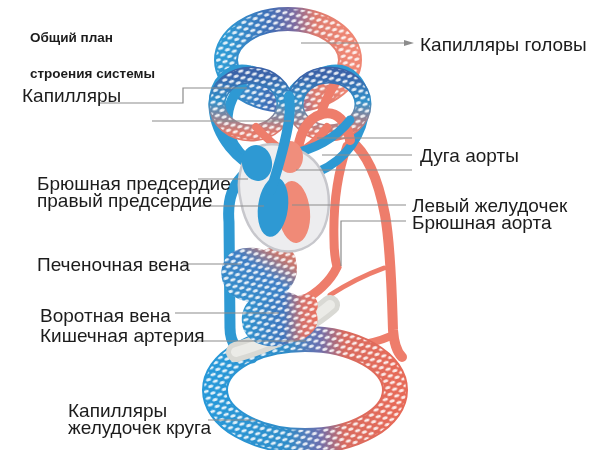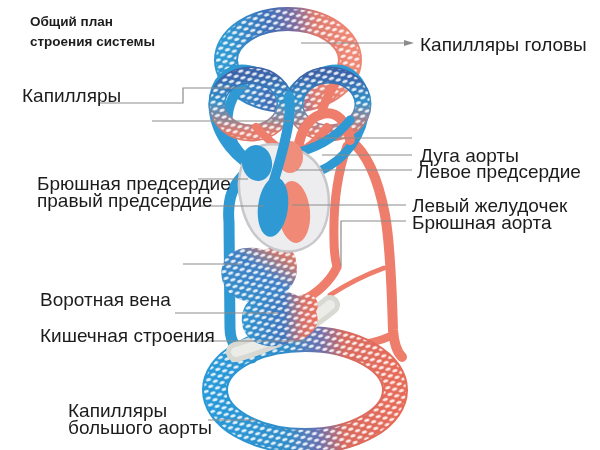--- a/index.html
+++ b/index.html
@@ -4,21 +4,21 @@
 <style>
   html,body{margin:0;padding:0;background:#ffffff;}
   #stage{
     position:relative;width:600px;height:450px;background:#ffffff;overflow:hidden;
     font-family:"Liberation Sans","DejaVu Sans",sans-serif;color:#1c1c1c;
   }
   #diagram-svg{position:absolute;left:0;top:0;width:600px;height:450px;}
   .lbl{position:absolute;font-size:19px;line-height:16px;white-space:nowrap;}
   .lbl2{line-height:17px;white-space:nowrap;}
   #title{position:absolute;left:30px;top:12px;font-size:13.5px;font-weight:bold;line-height:20px;}
-  #title span{display:block;}
+  #title span{display:block;margin-top:16px;}
 </style>
 </head>
 <body>
 
 <div id="stage">
 
   <svg id="diagram-svg" viewBox="0 0 600 450" xmlns="http://www.w3.org/2000/svg">
     <defs>
       <pattern id="holes" width="12" height="7" patternUnits="userSpaceOnUse" patternTransform="rotate(-18)">
         <ellipse cx="3" cy="2" rx="2.8" ry="1.5" fill="#ffffff" opacity="0.88"></ellipse>
@@ -136,25 +136,25 @@
   </svg>
 
   <div id="title">
     <span>Общий план</span>
     <span>строения системы</span>
   </div>
 
   <div class="lbl" style="left:22px;top:88px">Капилляры</div>
   <div class="lbl" style="left:420px;top:37px">Капилляры головы</div>
   <div class="lbl" style="left:420px;top:148px">Дуга аорты</div>
-  <div class="lbl" style="left:417px;top:164px">Левое предсердие</div>
   <div class="lbl" style="left:412px;top:198px">Левый желудочек</div>
   <div class="lbl" style="left:412px;top:215px">Брюшная аорта</div>
   <div class="lbl" style="left:37px;top:176px">Брюшная предсердие</div>
   <div class="lbl" style="left:37px;top:193px">правый предсердие</div>
-  <div class="lbl" style="left:40px;top:292px">Воротная вена</div>
-  <div class="lbl" style="left:40px;top:328px">Кишечная строения</div>
+  <div class="lbl" style="left:37px;top:257px">Печеночная вена</div>
+  <div class="lbl" style="left:40px;top:308px">Воротная вена</div>
+  <div class="lbl" style="left:40px;top:328px">Кишечная артерия</div>
   <div class="lbl lbl2" style="left:68px;top:402px">
     <div>Капилляры</div>
-    <div>большого аорты</div>
+    <div>желудочек круга</div>
   </div>
 
 </div>
 
 </body></html>

